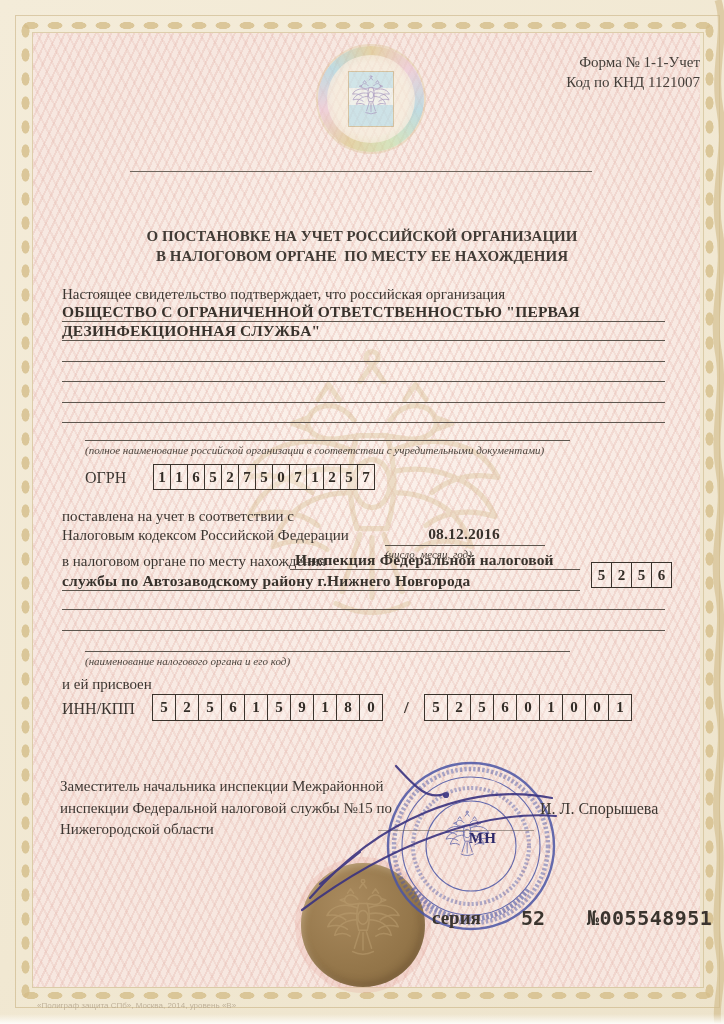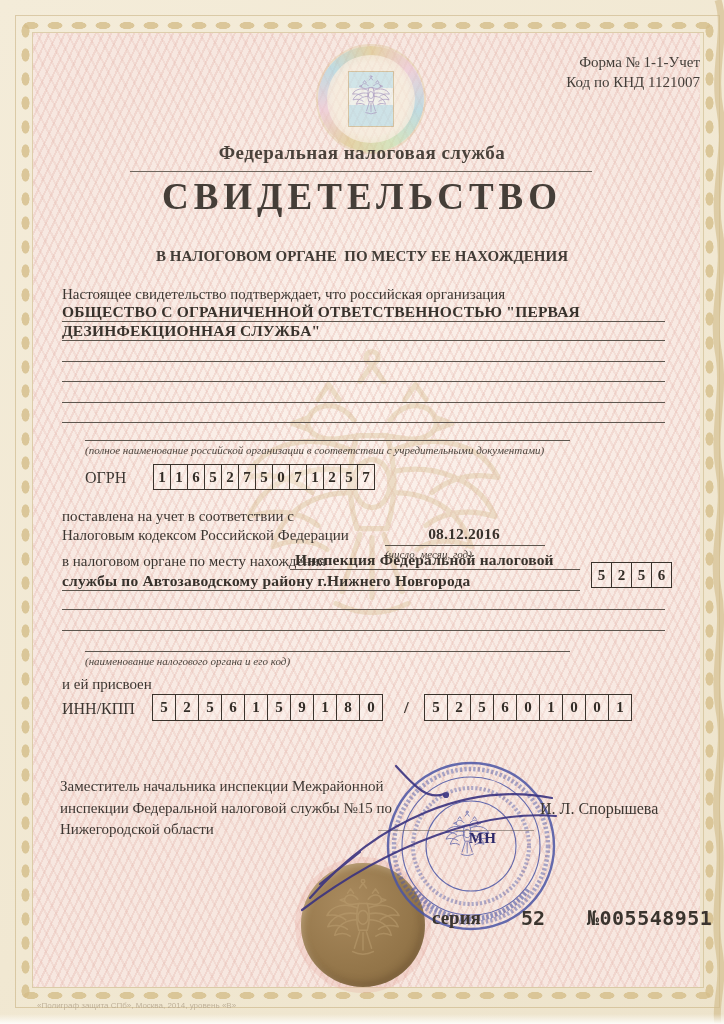--- a/index.html
+++ b/index.html
@@ -150,23 +150,22 @@
           </svg>
       </div>
     </div>
   </div>
 
   <div class="abs form-labels">
     <div>Форма № 1-1-Учет</div>
     <div>Код по КНД 1121007</div>
   </div>
 
-  <div class="abs agency">Федеральная налоговая служба</div>
   <div class="abs agency-rule" style="height:1px;"></div>
-  <div class="abs doc-title">СВИДЕТЕЛЬСТВО</div>
+  <div class="abs subtitle" style="top:228px;">О ПОСТАНОВКЕ НА УЧЕТ РОССИЙСКОЙ ОРГАНИЗАЦИИ</div>
   <div class="abs subtitle" style="top:248px;">В НАЛОГОВОМ ОРГАНЕ  ПО МЕСТУ ЕЕ НАХОЖДЕНИЯ</div>
 
   <div class="abs body-text" style="left:62px;top:286px;">Настоящее свидетельство подтверждает, что российская организация</div>
   <div class="abs bold-entry" style="left:62px;top:303px;">ОБЩЕСТВО С ОГРАНИЧЕННОЙ ОТВЕТСТВЕННОСТЬЮ "ПЕРВАЯ</div>
   <div class="rule" style="left:62px;top:321px;width:603px;"></div>
   <div class="abs bold-entry" style="left:62px;top:322px;">ДЕЗИНФЕКЦИОННАЯ СЛУЖБА"</div>
   <div class="rule" style="left:62px;top:340px;width:603px;"></div>
   <div class="rule" style="left:62px;top:361px;width:603px;"></div>
   <div class="rule" style="left:62px;top:381px;width:603px;"></div>
   <div class="rule" style="left:62px;top:402px;width:603px;"></div>

